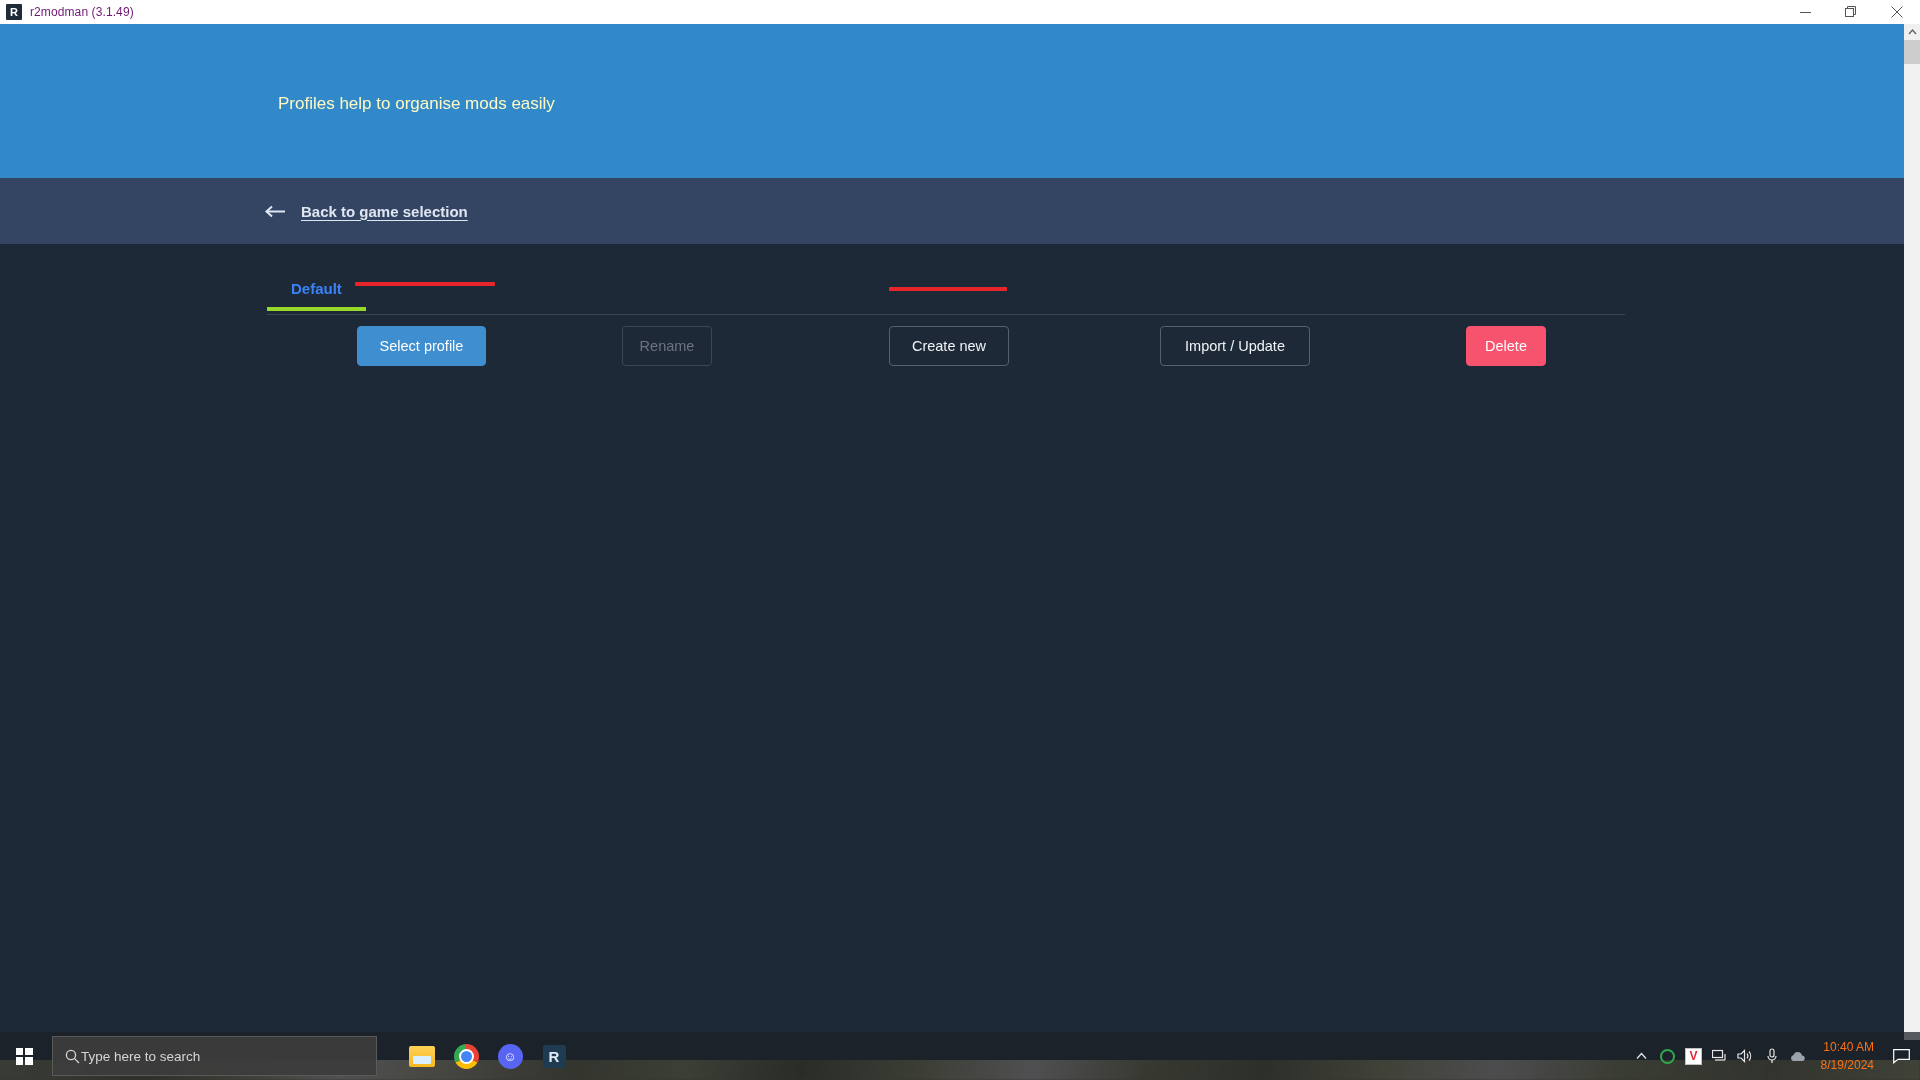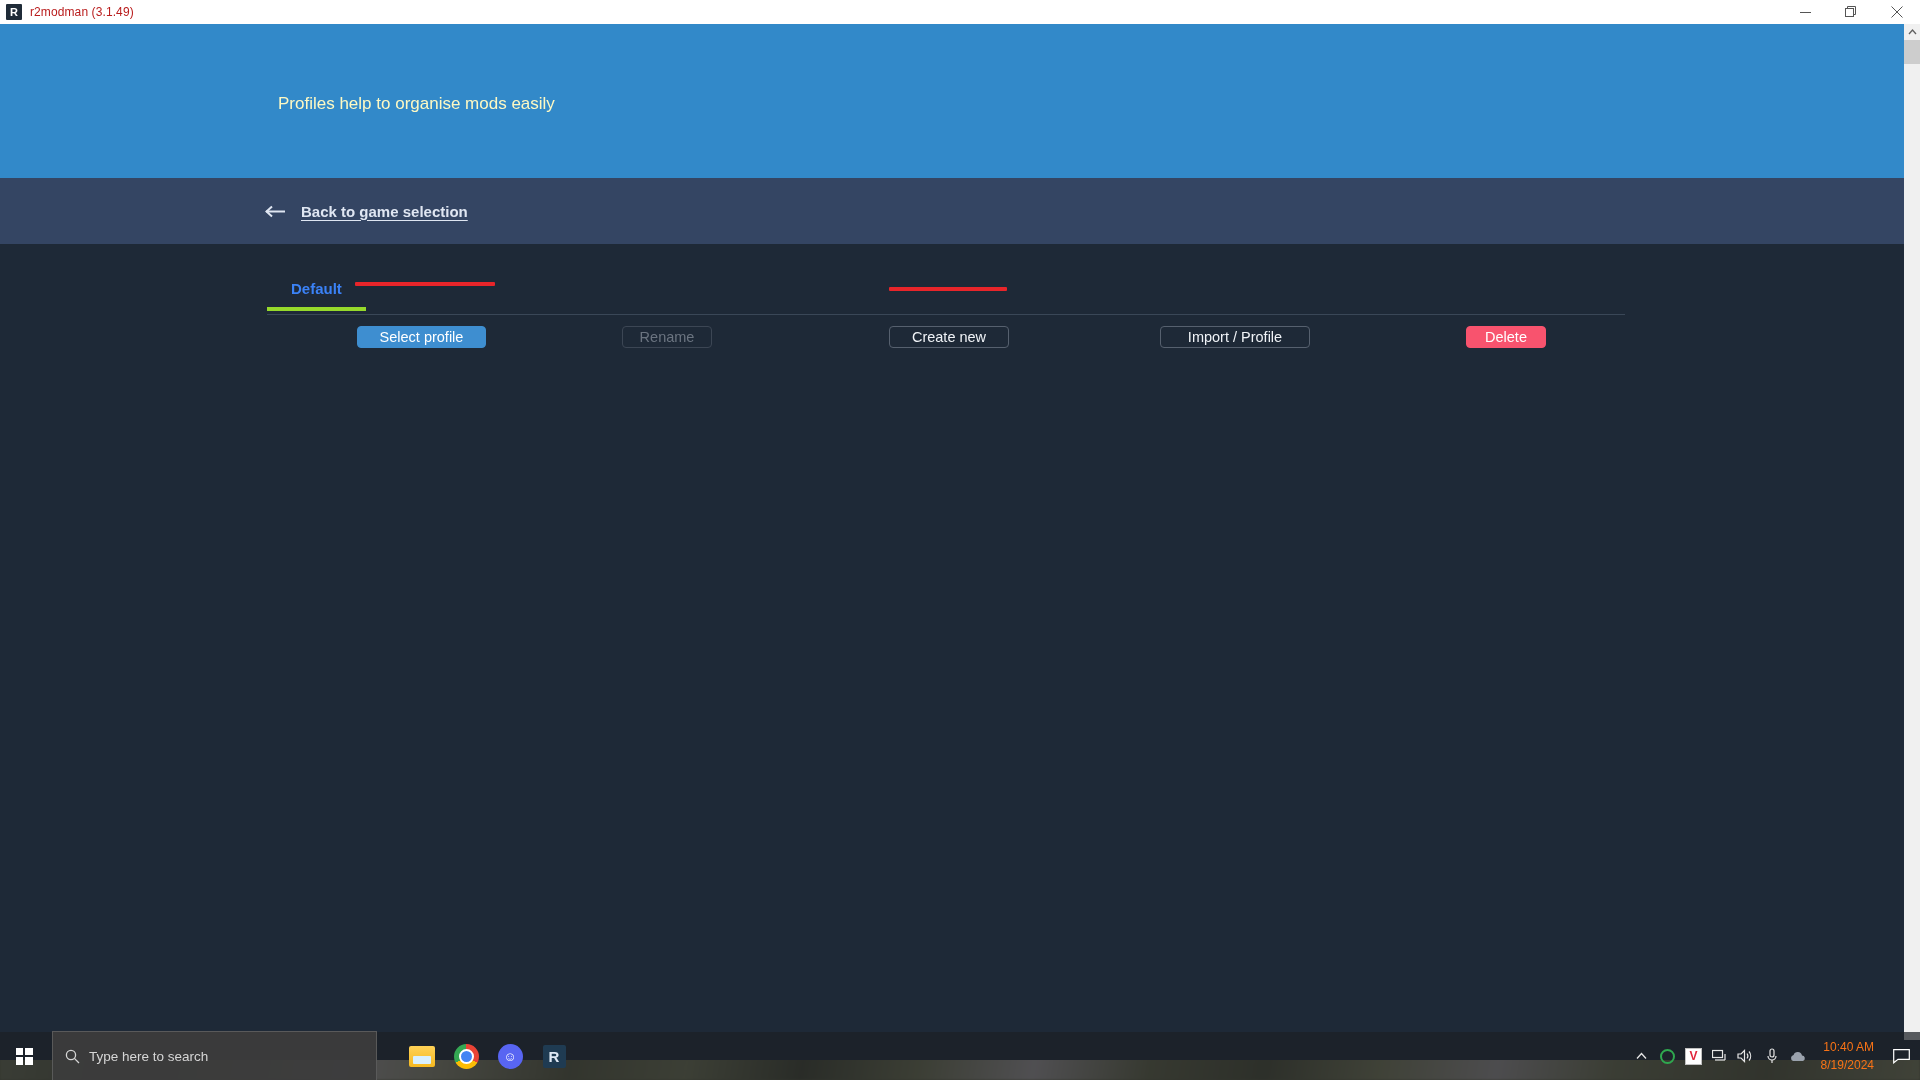--- a/index.html
+++ b/index.html
@@ -47,21 +47,21 @@
     display: flex; align-items: center;
     z-index: 5;
   }
   .tb-icon {
     width: 16px; height: 16px; margin-left: 6px; margin-right: 8px;
     background: #1f2b38; color: #fff;
     font-size: 11px; font-weight: bold;
     display: flex; align-items: center; justify-content: center;
     border-radius: 1px;
   }
-  .tb-title { font-size: 12px; color: #b91c1c; letter-spacing: 0.1px; }
+  .tb-title { font-size: 12px; color: #701a75; letter-spacing: 0.1px; }
   .tb-controls { margin-left: auto; display: flex; height: 24px; }
   .tb-btn {
     width: 46px; height: 24px;
     display: flex; align-items: center; justify-content: center;
     color: #444; font-size: 12px; line-height: 1;
   }
   .tb-btn svg { display: block; }
 
   
   #page-header {
@@ -114,21 +114,21 @@
     position: absolute; top: 70px; left: 267px; width: 1358px; height: 1px;
     background: #3a4757;
   }
 
   
   #buttons-row {
     position: absolute; top: 82px; left: 267px; width: 1360px; height: 44px;
   }
   .btn {
     position: absolute; top: 0;
-    height: 22px;
+    height: 40px;
     display: flex; align-items: center; justify-content: center;
     font-size: 14.5px; border-radius: 4px;
     cursor: pointer; white-space: nowrap;
   }
   .btn-primary {
     background: #3e8ed0; color: #fff; border: 1px solid #3e8ed0;
   }
   .btn-outline {
     background: transparent; color: #f0f3f7; border: 1px solid #56606e;
   }
@@ -181,24 +181,24 @@
     display: flex; align-items: center; justify-content: center;
     cursor: pointer;
   }
   .win-logo {
     width: 17px; height: 17px;
     display: grid; grid-template-columns: 1fr 1fr; grid-template-rows: 1fr 1fr;
     gap: 2px;
   }
   .win-logo i { background: #ffffff; display: block; }
   #search-box {
-    width: 325px; height: 50px; margin-left: 4px;
+    width: 325px; height: 40px; margin-left: 4px;
     background: rgba(60,60,60,0.93);
     border: 1px solid rgba(120,120,120,0.5);
-    display: flex; align-items: center; gap: 9px;
+    display: flex; align-items: center; gap: 1px;
     padding-left: 12px;
     cursor: text;
   }
   #search-placeholder { color: #d6d6d6; font-size: 13.5px; }
   #task-icons { display: flex; align-items: center; gap: 6px; margin-left: 26px; }
   .task-ico {
     width: 38px; height: 40px;
     display: flex; align-items: center; justify-content: center;
     cursor: pointer; position: relative;
   }
@@ -318,21 +318,21 @@
 
     <div id="tabs-row">
       <span class="tab">Default</span>
     </div>
     <div id="tabs-divider"></div>
 
     <div id="buttons-row">
       <div class="btn btn-primary" id="btn-select">Select profile</div>
       <div class="btn btn-disabled" id="btn-rename">Rename</div>
       <div class="btn btn-outline" id="btn-create">Create new</div>
-      <div class="btn btn-outline" id="btn-import">Import / Profile</div>
+      <div class="btn btn-outline" id="btn-import">Import / Update</div>
       <div class="btn btn-danger" id="btn-delete">Delete</div>
     </div>
 
     <div class="annot" id="annot-select" style="top:38px;left:355px;width:140px;"></div>
     <div class="annot" id="annot-create" style="top:43px;left:889px;width:118px;"></div>
   </div>
 
   <div id="scrollbar">
     <div class="sb-arrow">
       <svg width="9" height="6" viewBox="0 0 9 6">

